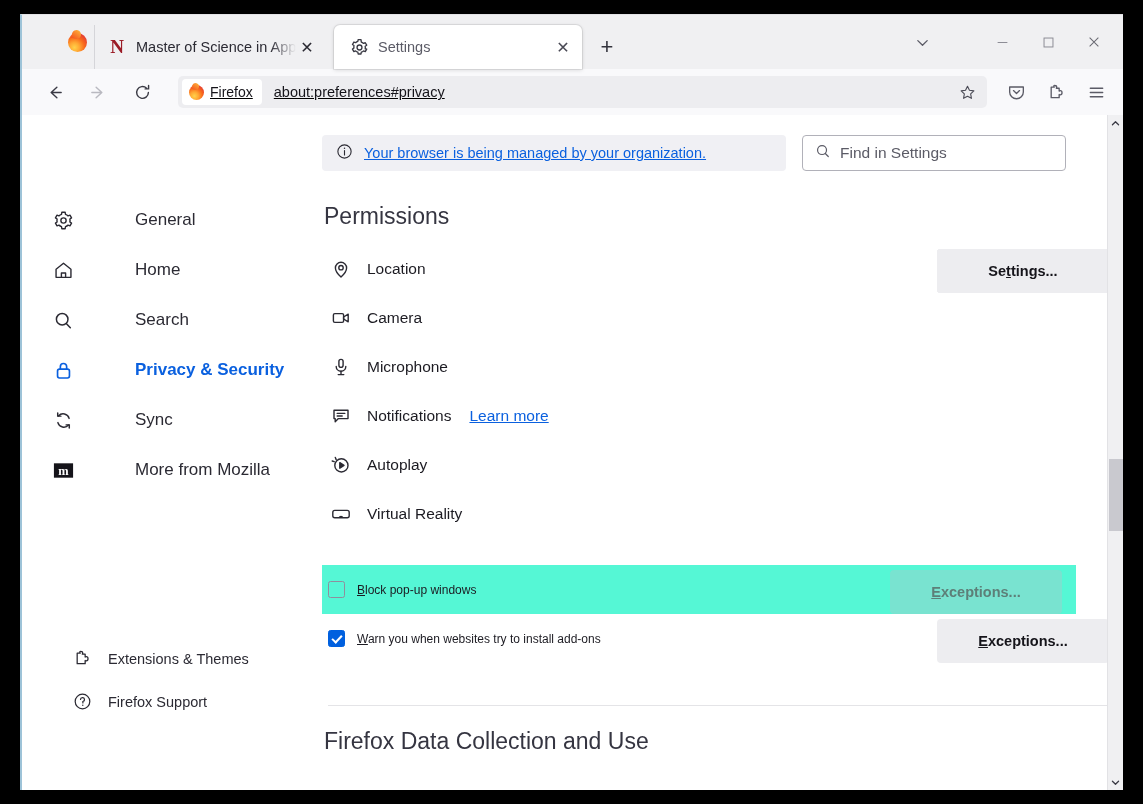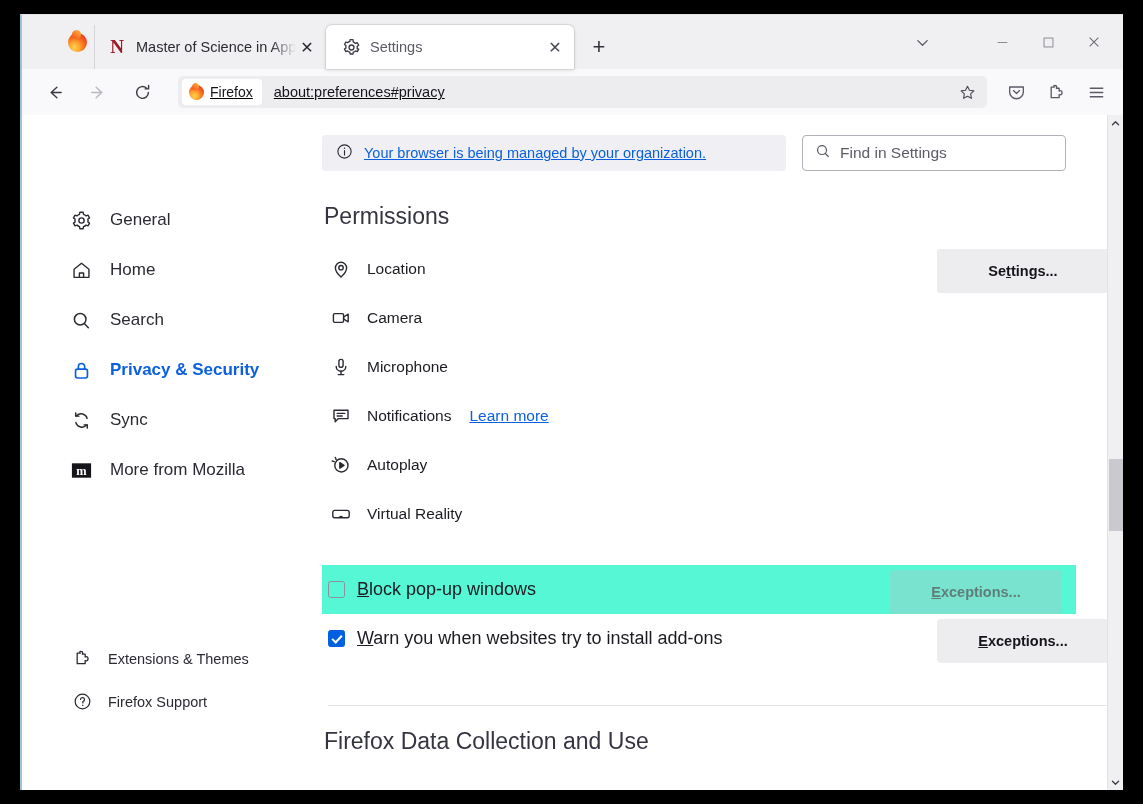--- a/index.html
+++ b/index.html
@@ -62,21 +62,21 @@
     width: 232px;
     padding: 0 8px 0 12px;
     border-left: 1px solid #d5d5d9;
   }
   .tab.active {
     width: 248px;
     padding: 0 8px 0 16px;
     background: #ffffff;
     border-radius: 6px 6px 0 0;
     box-shadow: 0 0 0 1px rgba(0,0,0,.07), 0 1px 4px rgba(0,0,0,.14);
-    margin-left: 0;
+    margin-left: 8px;
   }
   .favicon-n {
     width: 20px; height: 20px;
     flex: 0 0 20px;
     color: #9b1b26;
     font-family: "Liberation Serif", serif;
     font-weight: bold;
     font-size: 19px;
     line-height: 20px;
     text-align: center;
@@ -194,23 +194,24 @@
   .sidebar {
     width: 300px;
     flex: 0 0 300px;
     position: relative;
     padding-top: 80px;
     box-sizing: border-box;
   }
   .navitem {
     display: flex; align-items: center;
     height: 50px;
-    padding-left: 46px;
+    padding-left: 28px;
     color: #2b2a33;
     font-size: 17px;
+    gap: 43px;
   }
   .navitem.selected { color: #0a60df; font-weight: bold; }
   .navitem .ic {
     width: 26px; flex: 0 0 26px;
     display: flex; align-items: center; justify-content: center;
     margin-right: 16px;
   }
   .footlinks {
     position: absolute;
     left: 0; bottom: 68px;
@@ -343,21 +344,21 @@
   }
   .cbox.checked:after {
     content: "";
     position: absolute;
     left: 4.5px; top: 1.5px;
     width: 4px; height: 8px;
     border: solid #fff;
     border-width: 0 2px 2px 0;
     transform: rotate(43deg);
   }
-  .checkrow .lbl { font-size: 18px; color: #1c1b22; }
+  .checkrow .lbl { font-size: 12px; color: #1c1b22; }
   .checkrow .lbl u { text-decoration: underline; }
   .btn.disabled {
     background: rgba(190,190,200,.35);
     color: #5d7f78;
   }
   .divider {
     height: 1px;
     background: #e4e4e7;
     margin: 42px 14px 0 6px;
   }

